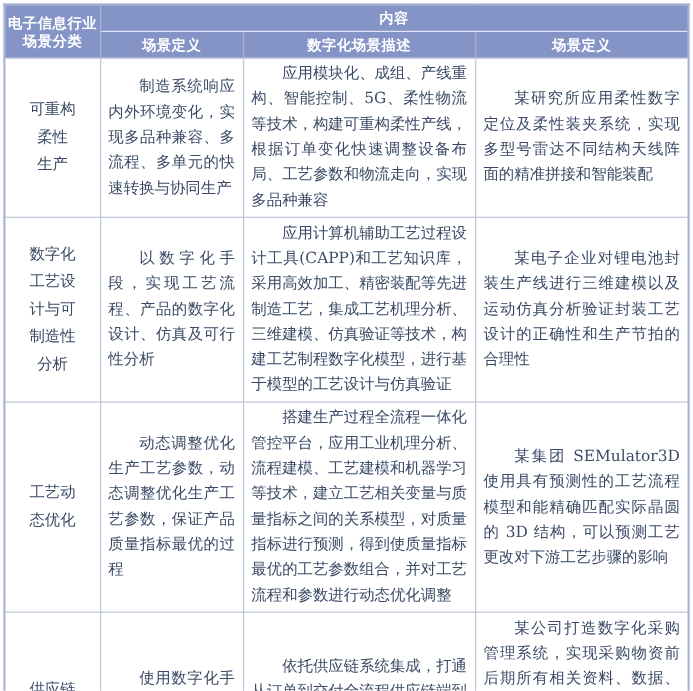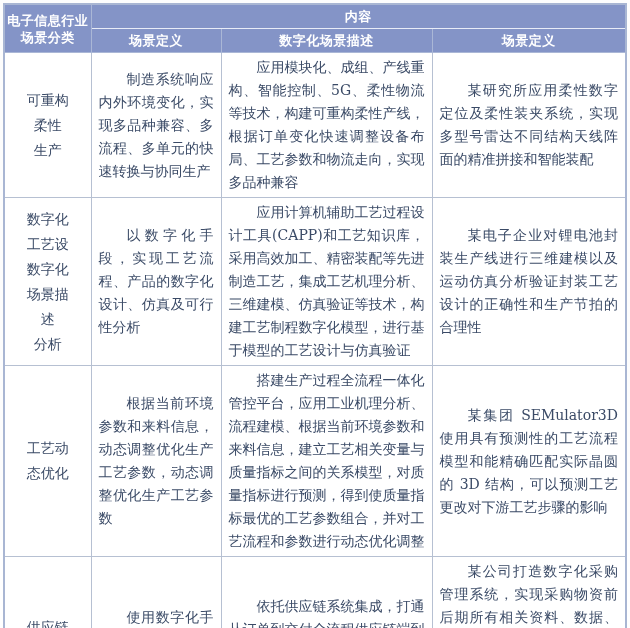--- a/index.html
+++ b/index.html
@@ -100,30 +100,30 @@
     <tbody>
       <tr class="r1">
         <td class="cat">可重构柔性
 生产</td>
         <td class="def">制造系统响应内外环境变化，实现多品种兼容、多流程、多单元的快速转换与协同生产</td>
         <td class="desc">应用模块化、成组、产线重构、智能控制、5G、柔性物流等技术，构建可重构柔性产线，根据订单变化快速调整设备布局、工艺参数和物流走向，实现多品种兼容</td>
         <td class="case">某研究所应用柔性数字定位及柔性装夹系统，实现多型号雷达不同结构天线阵面的精准拼接和智能装配</td>
       </tr>
       <tr class="r2">
         <td class="cat">数字化工艺设
-数字化场景描述
+计与可制造性
 分析</td>
         <td class="def">以数字化手段，实现工艺流程、产品的数字化设计、仿真及可行性分析</td>
         <td class="desc">应用计算机辅助工艺过程设计工具(CAPP)和工艺知识库，采用高效加工、精密装配等先进制造工艺，集成工艺机理分析、三维建模、仿真验证等技术，构建工艺制程数字化模型，进行基于模型的工艺设计与仿真验证</td>
         <td class="case">某电子企业对锂电池封装生产线进行三维建模以及运动仿真分析验证封装工艺设计的正确性和生产节拍的合理性</td>
       </tr>
       <tr class="r3">
         <td class="cat">工艺动态优化</td>
-        <td class="def">根据当前环境参数和来料信息，动态调整优化生产工艺参数，动态调整优化生产工艺参数</td>
-        <td class="desc">搭建生产过程全流程一体化管控平台，应用工业机理分析、流程建模、根据当前环境参数和来料信息，建立工艺相关变量与质量指标之间的关系模型，对质量指标进行预测，得到使质量指标最优的工艺参数组合，并对工艺流程和参数进行动态优化调整</td>
+        <td class="def">动态调整优化生产工艺参数，动态调整优化生产工艺参数，保证产品质量指标最优的过程</td>
+        <td class="desc">搭建生产过程全流程一体化管控平台，应用工业机理分析、流程建模、工艺建模和机器学习等技术，建立工艺相关变量与质量指标之间的关系模型，对质量指标进行预测，得到使质量指标最优的工艺参数组合，并对工艺流程和参数进行动态优化调整</td>
         <td class="case">某集团 SEMulator3D 使用具有预测性的工艺流程模型和能精确匹配实际晶圆的 3D 结构，可以预测工艺更改对下游工艺步骤的影响</td>
       </tr>
       <tr class="r4">
         <td class="cat">供应链弹性
 管控</td>
         <td class="def">使用数字化手段监控和柔性调度供应链资源，实现供应链智慧管理</td>
         <td class="desc">依托供应链系统集成，打通从订单到交付全流程供应链端到端数据流，进而优化资源配置效率，快速响应订单变化，降低供应链成本</td>
         <td class="case">某公司打造数字化采购管理系统，实现采购物资前后期所有相关资料、数据、状态联查，并在统一标准和规范的同时，做到信息共享和无缝高效流动，使整个采购过程高效、可视、可控、可追溯</td>
       </tr>
     </tbody>

